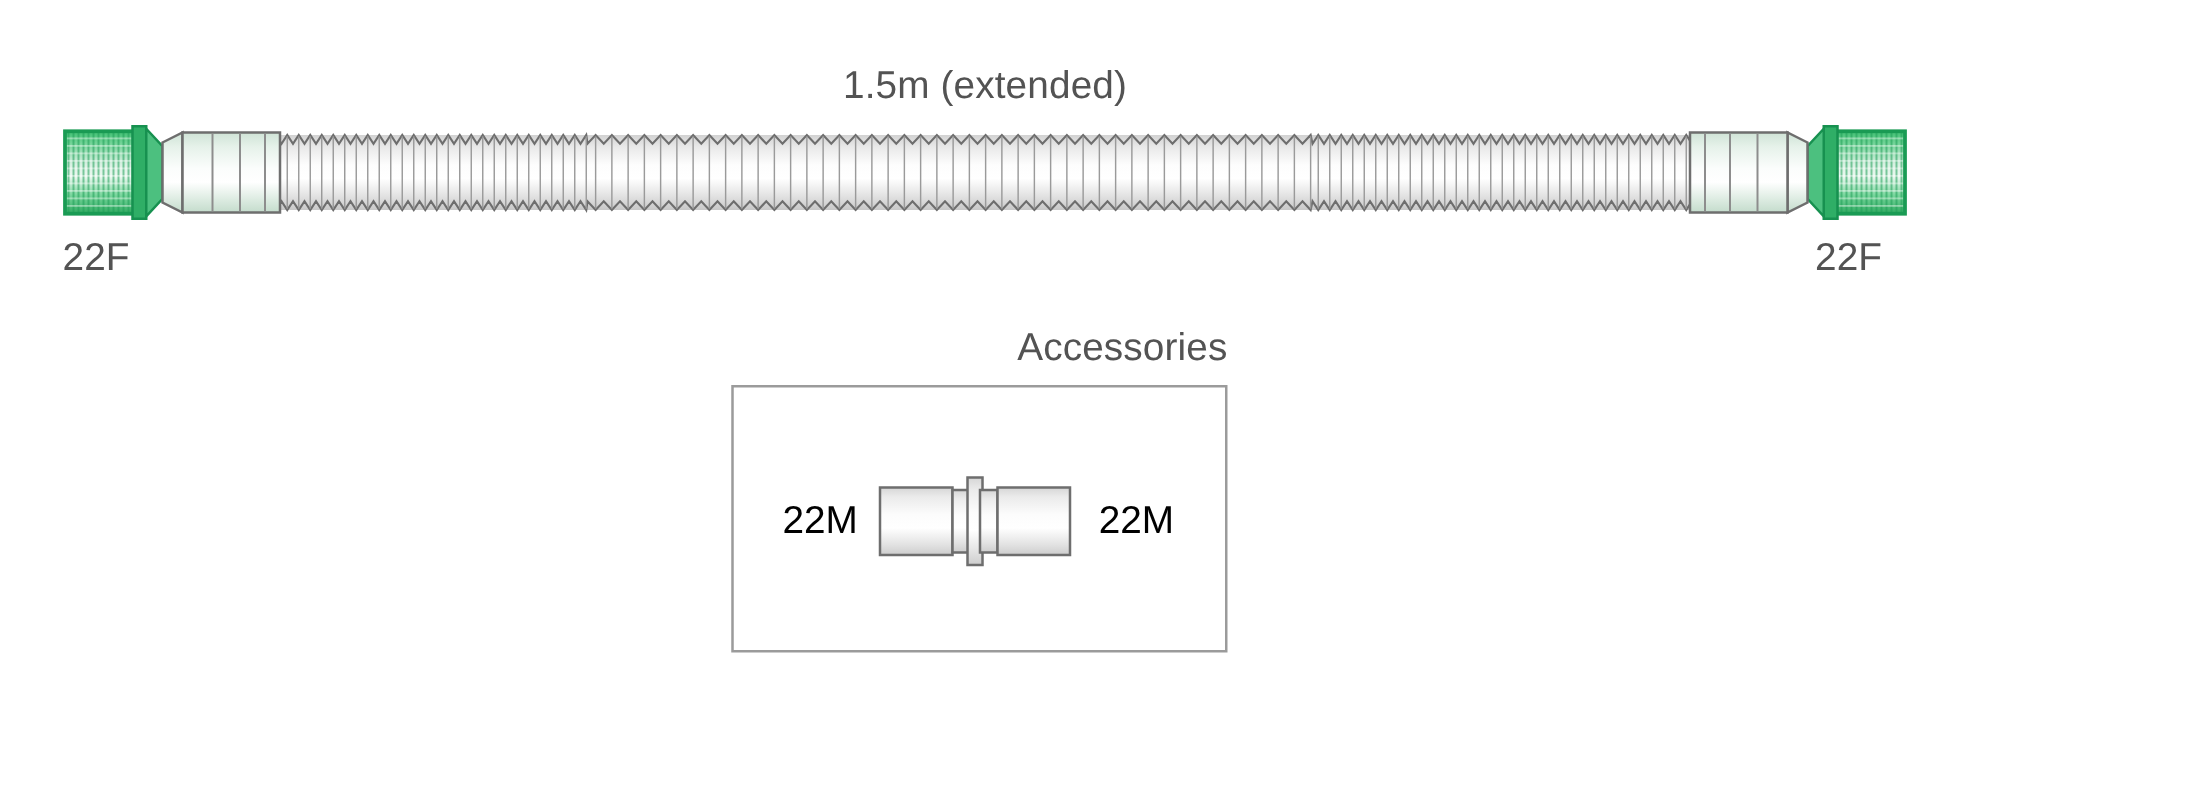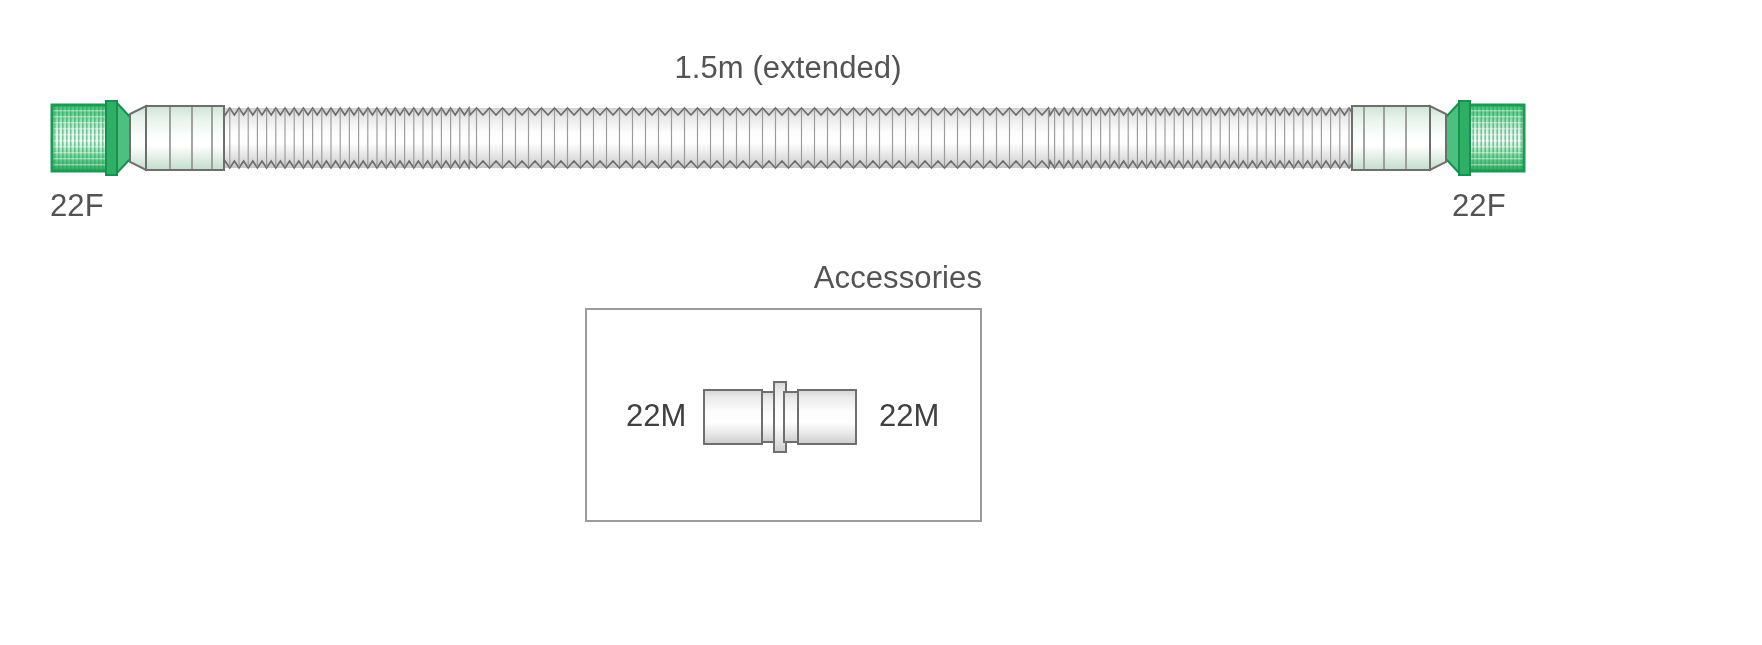--- a/index.html
+++ b/index.html
@@ -17,21 +17,21 @@
     font-size:31px;
     color:#535353;
     white-space:nowrap;
     line-height:1;
     letter-spacing:0.1px;
   }
   #main-title{ left:0; top:52px; width:1576px; text-align:center; }
   #label-left-22f{ left:50px; top:190px; }
   #label-right-22f{ left:1452px; top:190px; }
   #accessories-title{ left:585px; top:262px; width:397px; text-align:right; }
-  .acc-label{ position:absolute; font-size:31px; color:#404040; top:398px; }
+  .acc-label{ position:absolute; font-size:31px; color:#000000; top:398px; }
   #acc-label-left{ left:626px; }
   #acc-label-right{ left:879px; }
 
   
   #accessories-box{
     position:absolute;left:585px;top:308px;width:397px;height:214px;
     border:2px solid #9b9b9b;box-sizing:border-box;background:transparent;
   }
 
   

